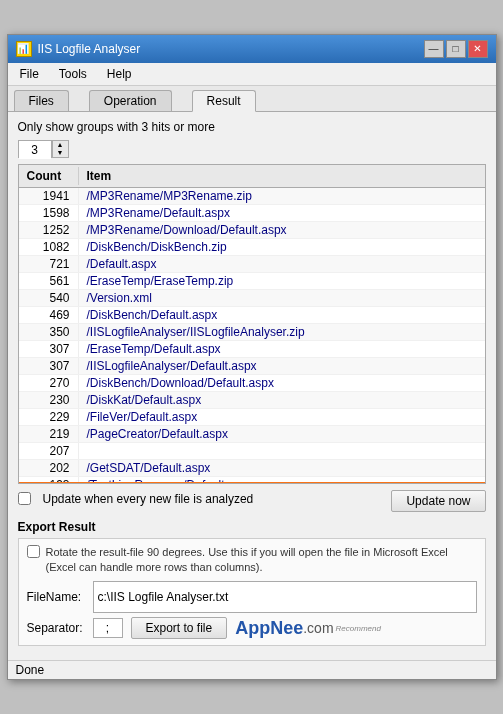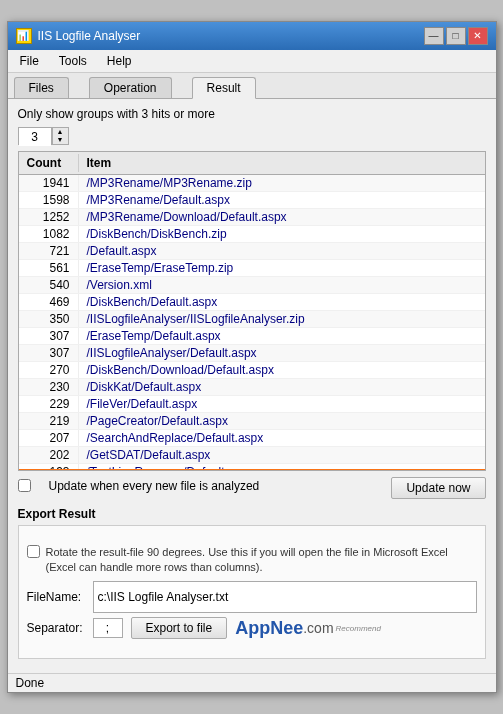--- a/index.html
+++ b/index.html
@@ -186,21 +186,21 @@
       padding: 1px 8px;
       font-size: 12px;
       color: #000080;
     }
     .bottom-section {
       margin-top: 6px;
     }
     .checkbox-row {
       display: flex;
       align-items: center;
-      gap: 18px;
+      gap: 12px;
       margin-bottom: 4px;
     }
     .checkbox-row input[type="checkbox"] { cursor: pointer; }
     .update-row {
       display: flex;
       align-items: center;
       justify-content: space-between;
       margin-bottom: 8px;
     }
     .update-btn {
@@ -211,21 +211,21 @@
       font-size: 12px;
       border-radius: 2px;
     }
     .section-label {
       font-weight: bold;
       margin-bottom: 4px;
       font-size: 12px;
     }
     .export-section {
       border: 1px solid #ccc;
-      padding: 19px 8px;
+      padding: 6px 8px;
       background: #fafafa;
       margin-bottom: 6px;
     }
     .rotate-row {
       display: flex;
       align-items: flex-start;
       gap: 6px;
       margin-bottom: 6px;
     }
     .rotate-text {
@@ -397,21 +397,20 @@
           <div class="table-row">
             <div class="td-count">229</div>
             <div class="td-item">/FileVer/Default.aspx</div>
           </div>
           <div class="table-row">
             <div class="td-count">219</div>
             <div class="td-item">/PageCreator/Default.aspx</div>
           </div>
           <div class="table-row">
             <div class="td-count">207</div>
-            <div class="td-item">/SearchAndReplace/Default.aspx</div>
           </div>
           <div class="table-row">
             <div class="td-count">202</div>
             <div class="td-item">/GetSDAT/Default.aspx</div>
           </div>
           <div class="table-row">
             <div class="td-count">193</div>
             <div class="td-item">/TextLineRemover/Default.aspx</div>
           </div>
         </div>

